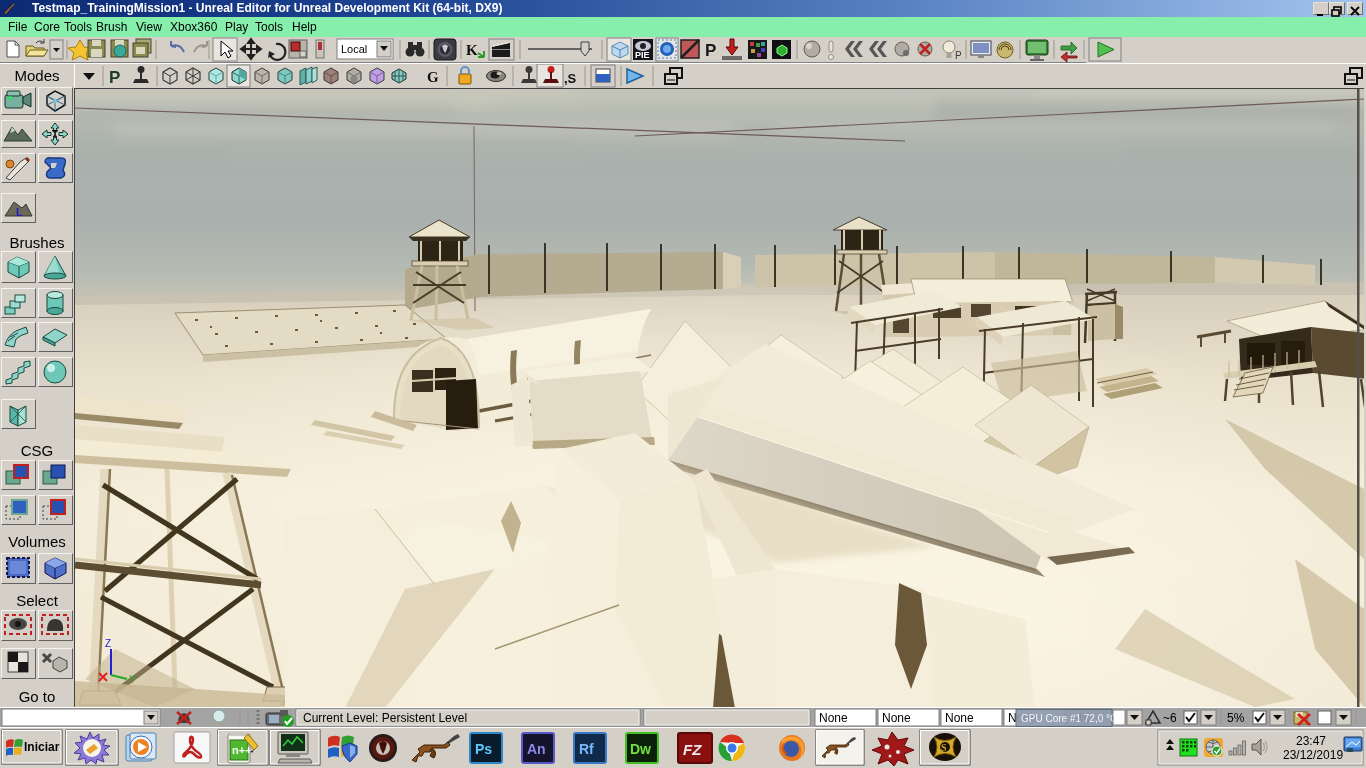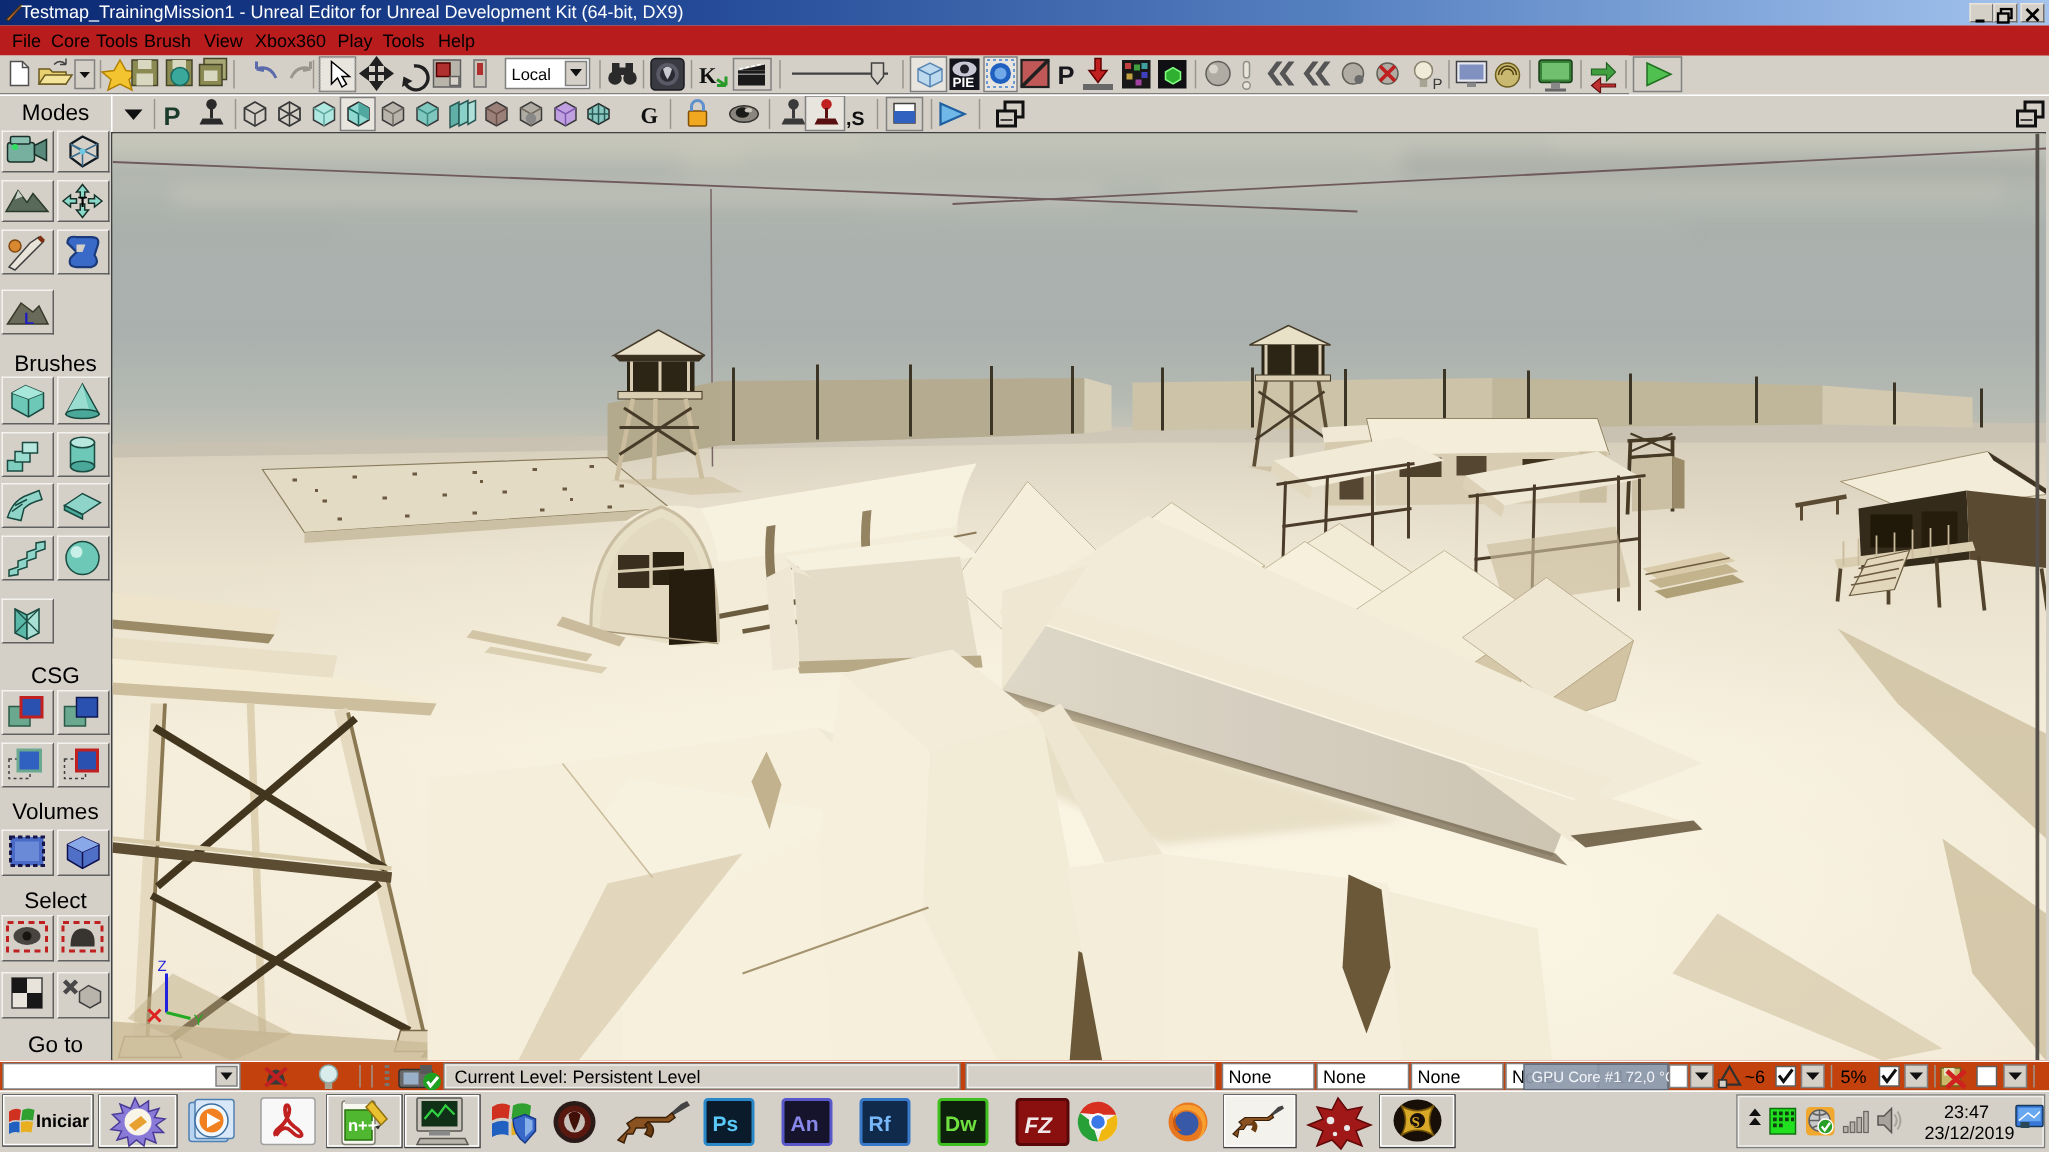--- a/index.html
+++ b/index.html
@@ -5,34 +5,34 @@
 body{background:#d4d0c8;position:relative}
 .abs{position:absolute}
 .btn{background:#d4d0c8;border-top:1px solid #e8e4dc;border-left:1px solid #e8e4dc;border-right:1px solid #707070;border-bottom:1px solid #707070}
 </style></head>
 <body>
 
 <div class="abs" id="titlebar" style="left:0;top:0;width:1366px;height:17px;background:linear-gradient(90deg,#0c2a74 0%,#1e4492 30%,#5580c0 65%,#a4c4ee 100%)">
  <svg class="abs" style="left:3px;top:2px" width="13" height="13" viewBox="0 0 13 13">
       <path d="M1 11 L8 4 L11 1 L12 2 L9 5 L3 12 Z" fill="#c06820" stroke="#303030" stroke-width="0.8"></path>
     </svg>
- <div class="abs" style="left:14px;top:1px;color:#fff;font-size:12px;font-weight:normal;letter-spacing:0px">Testmap_TrainingMission1 - Unreal Editor for Unreal Development Kit (64-bit, DX9)</div>
+ <div class="abs" style="left:32px;top:1px;color:#fff;font-size:12px;font-weight:bold;letter-spacing:0px">Testmap_TrainingMission1 - Unreal Editor for Unreal Development Kit (64-bit, DX9)</div>
  <div class="abs btn" style="right:37px;top:2px;width:16px;height:13px"><svg width="14" height="11">
         <rect x="3" y="8" width="6" height="2" fill="#000"></rect>
       </svg></div>
  <div class="abs btn" style="right:21px;top:2px;width:16px;height:13px"><svg width="14" height="11">
         <rect x="4" y="1" width="7" height="6" fill="none" stroke="#000" stroke-width="1.6"></rect>
         <rect x="2" y="4" width="7" height="6" fill="#d4d0c8" stroke="#000" stroke-width="1.6"></rect>
       </svg></div>
  <div class="abs btn" style="right:3px;top:2px;width:16px;height:13px"><svg width="14" height="11">
         <path d="M3 1 L11 9 M11 1 L3 9" stroke="#000" stroke-width="1.8"></path>
       </svg></div>
 </div>
 
-<div class="abs" style="left:0;top:17px;width:1366px;height:20px;background:#b91c1c;font-size:12px;color:#000">
+<div class="abs" style="left:0;top:17px;width:1366px;height:20px;background:#86efac;font-size:12px;color:#000">
  <span class="abs" style="left:8px;top:3px">File</span>
  <span class="abs" style="left:34px;top:3px">Core</span>
  <span class="abs" style="left:64px;top:3px">Tools</span>
  <span class="abs" style="left:96px;top:3px">Brush</span>
  <span class="abs" style="left:136px;top:3px">View</span>
  <span class="abs" style="left:170px;top:3px">Xbox360</span>
  <span class="abs" style="left:225px;top:3px">Play</span>
  <span class="abs" style="left:255px;top:3px">Tools</span>
  <span class="abs" style="left:292px;top:3px">Help</span>
 </div>
@@ -843,21 +843,21 @@
 <g>
  <line x1="36" y1="560" x2="36" y2="586" stroke="#2222dd" stroke-width="2"></line>
  <line x1="36" y1="586" x2="52" y2="590" stroke="#22aa22" stroke-width="2"></line>
  <path d="M24,584 L32,592 M32,584 L24,592" stroke="#dd2222" stroke-width="2"></path>
  <text x="30" y="558" font-size="10" fill="#2222dd" font-family="Liberation Sans">Z</text>
  <text x="54" y="594" font-size="10" fill="#22aa22" font-family="Liberation Sans">Y</text>
 </g>
 </svg>
 </div>
 
-<div class="abs" id="statusbar" style="left:0;top:707px;width:1366px;height:20px;background:#c2410c;border-top:1px solid #fff">
+<div class="abs" id="statusbar" style="left:0;top:707px;width:1366px;height:20px;background:#a3a3a3;border-top:1px solid #fff">
 <svg width="1366" height="20" style="position:absolute;left:0;top:0">
  <rect x="2" y="1" width="158" height="17" fill="#fff" stroke="#808080"></rect>
  <rect x="144" y="3" width="14" height="13" fill="#d4d0c8" stroke="#808080"></rect>
       <path d="M147,7 L155,7 L151,12 Z" fill="#101010"></path>
  <g transform="translate(176,2)">
         <path d="M2,13 Q2,4 8,3 Q14,4 14,13 Z" fill="#3a3a3a"></path>
         <path d="M1,2 L15,14 M15,2 L1,14" stroke="#c02020" stroke-width="2.5"></path>
       </g>
  <g transform="translate(212,2)">
         <circle cx="7" cy="6" r="6" fill="#d8ecec" stroke="#8aa5a5"></circle>

